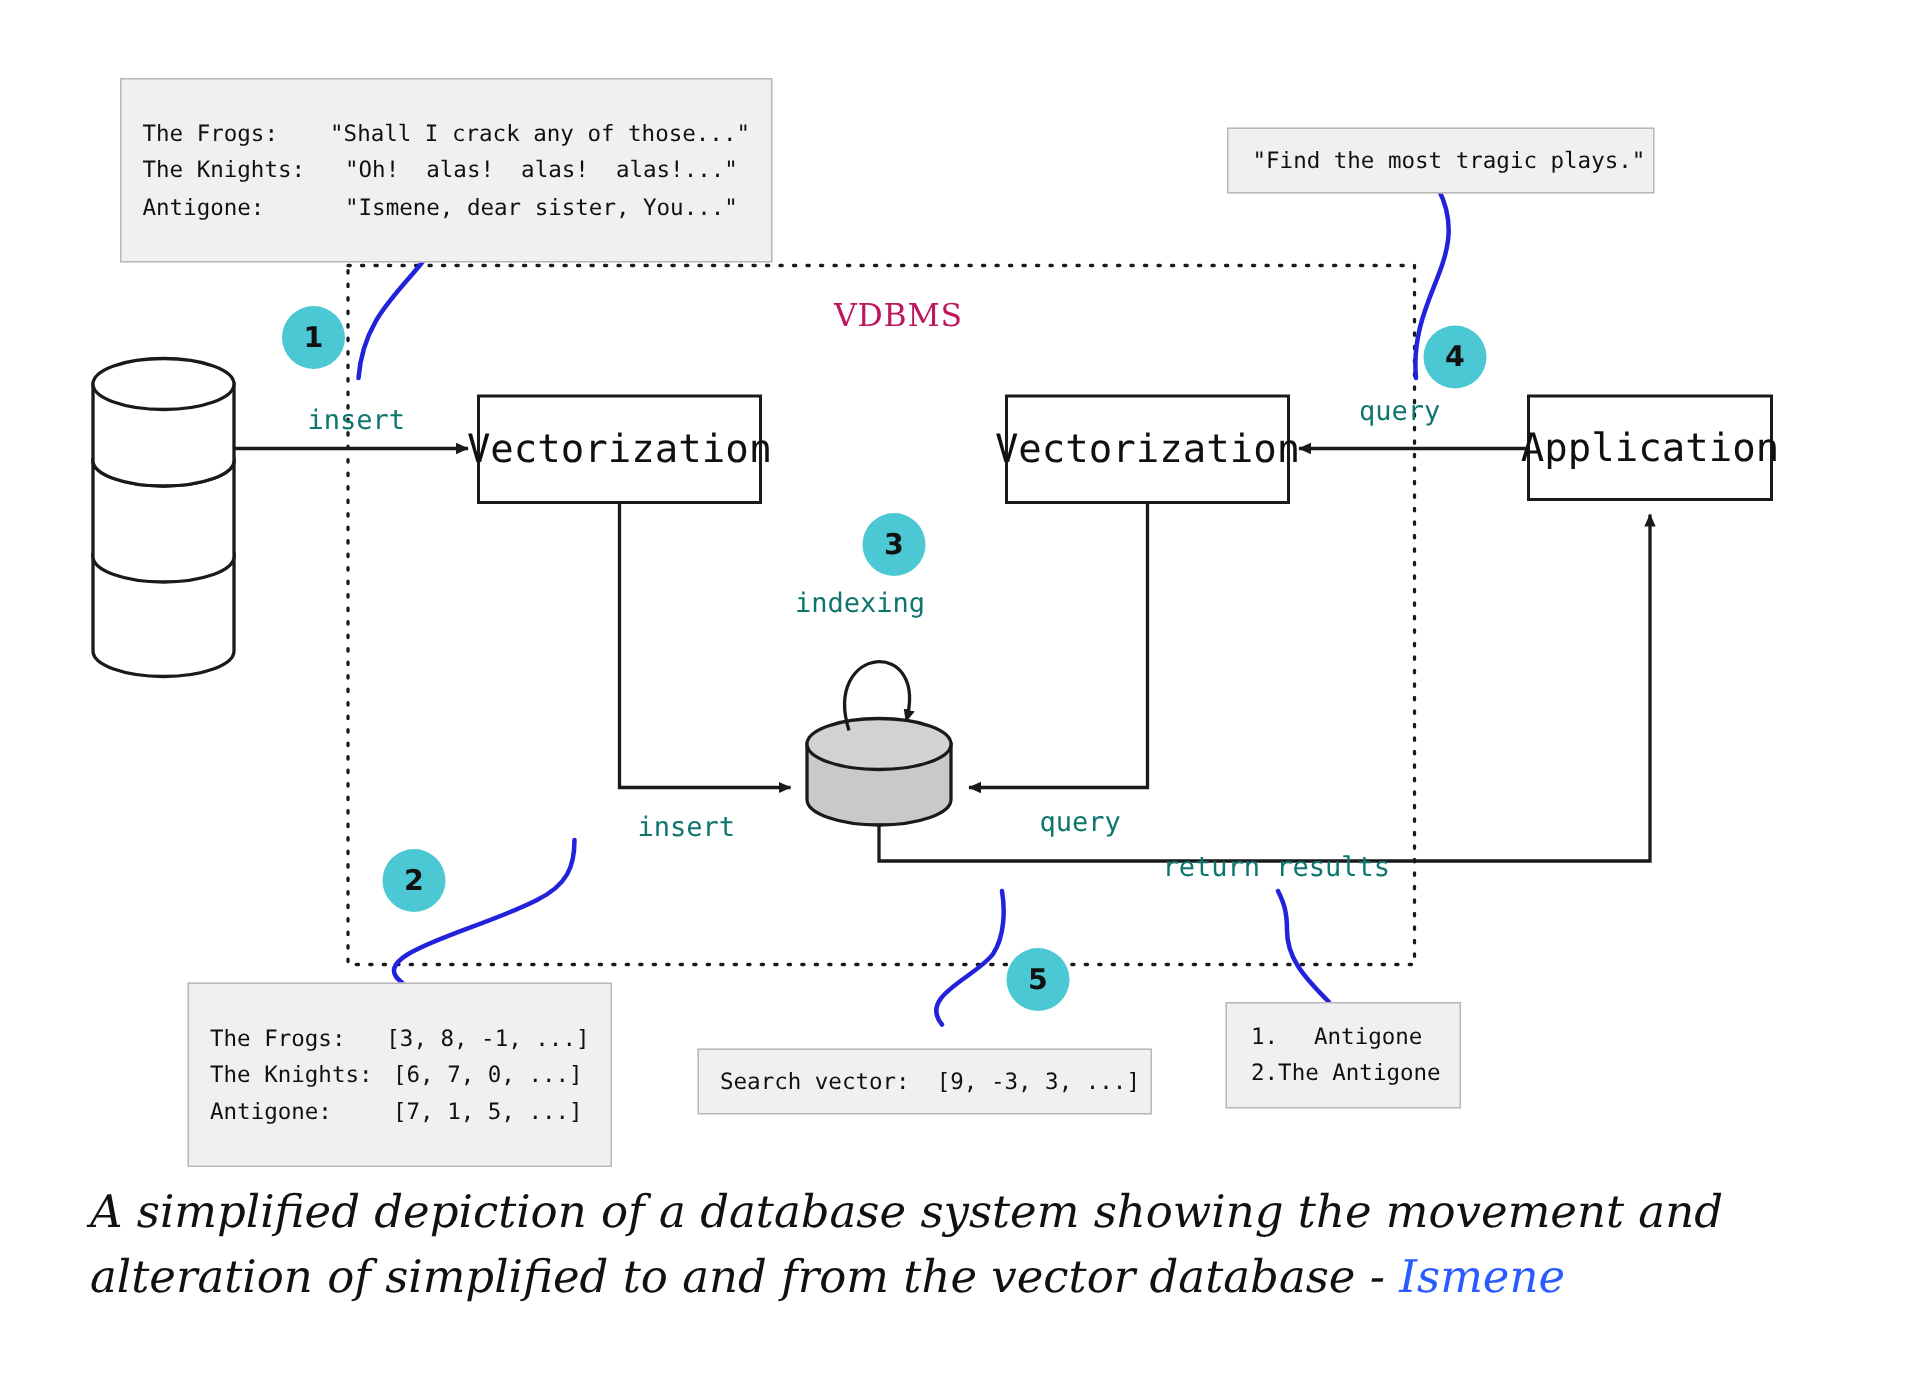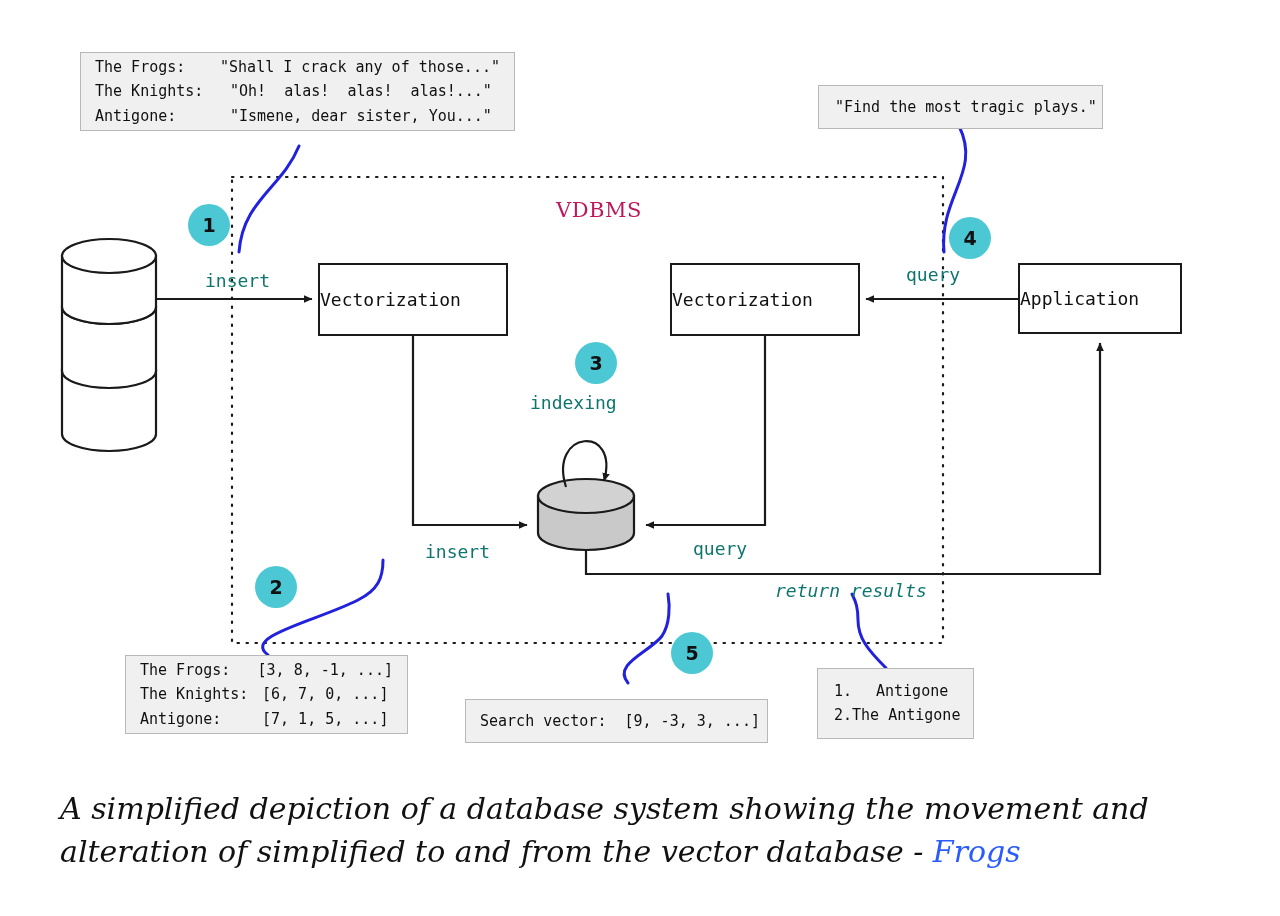--- a/index.html
+++ b/index.html
@@ -30,21 +30,21 @@
 
   
   .textbox {
     position: absolute;
     background: #f0f0f0;
     border: 1px solid #b8b8b8;
     box-sizing: border-box;
     font-family: "DejaVu Sans Mono", "Liberation Mono", monospace;
     font-size: 15px;
     color: #101010;
-    padding: 2px 14px;
+    padding: 24px 14px;
   }
   .textbox .row {
     display: flex;
     white-space: pre;
     line-height: 1.62;
   }
   .textbox .k { display: inline-block; }
   .textbox .v { display: inline-block; }
 
   #doc-box { left: 80px; top: 52px; width: 435px; }
@@ -69,43 +69,44 @@
   #results-box .k { width: 42px; }
 
   
   .nodebox {
     position: absolute;
     border: 2px solid #1a1a1a;
     background: #ffffff;
     box-sizing: border-box;
     display: flex;
     align-items: center;
+    justify-content: center;
     font-family: "DejaVu Sans Mono", "Liberation Mono", monospace;
-    font-size: 18px;
+    font-size: 26px;
     color: #101010;
     letter-spacing: 0px;
   }
   #vecL { left: 318px; top: 263px; width: 190px; height: 73px; }
   #vecR { left: 670px; top: 263px; width: 190px; height: 73px; }
   #appl { left: 1018px; top: 263px; width: 164px; height: 71px; }
 
   
   .elabel {
     position: absolute;
     font-family: "DejaVu Sans Mono", "Liberation Mono", monospace;
     font-size: 18px;
     color: #0f766e;
     white-space: pre;
   }
   #lbl-insert1 { left: 205px; top: 270px; }
   #lbl-insert2 { left: 425px; top: 541px; }
   #lbl-indexing { left: 530px; top: 392px; }
   #lbl-query-top { left: 906px; top: 264px; }
   #lbl-query-db { left: 693px; top: 538px; }
-  #lbl-return { left: 775px; top: 580px; font-style: italic; }
+  #lbl-return { left: 775px; top: 568px; }
 
   #vdbms-title {
     position: absolute;
     left: 556px; top: 198px;
     font-family: "DejaVu Serif", "Liberation Serif", serif;
     font-size: 21px;
     color: #be185d;
     letter-spacing: 0.5px;
   }
 
@@ -274,15 +275,15 @@
   <div class="badge" id="badge3">
     <span>3</span>
   </div>
   <div class="badge" id="badge4">
     <span>4</span>
   </div>
   <div class="badge" id="badge5">
     <span>5</span>
   </div>
 
-  <div id="caption"><span>A simplified depiction of a database system showing the movement and alteration of simplified to and from the vector database - </span><span class="src">Frogs</span></div>
+  <div id="caption"><span>A simplified depiction of a database system showing the movement and alteration of simplified to and from the vector database - </span><span class="src">Ismene</span></div>
 
 </div>
 
 </body></html>

